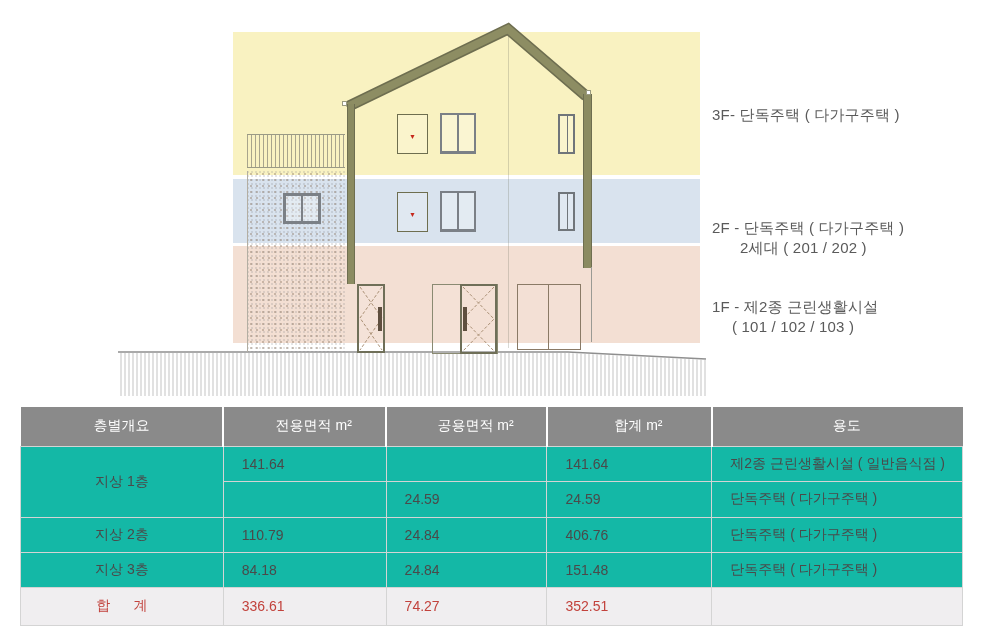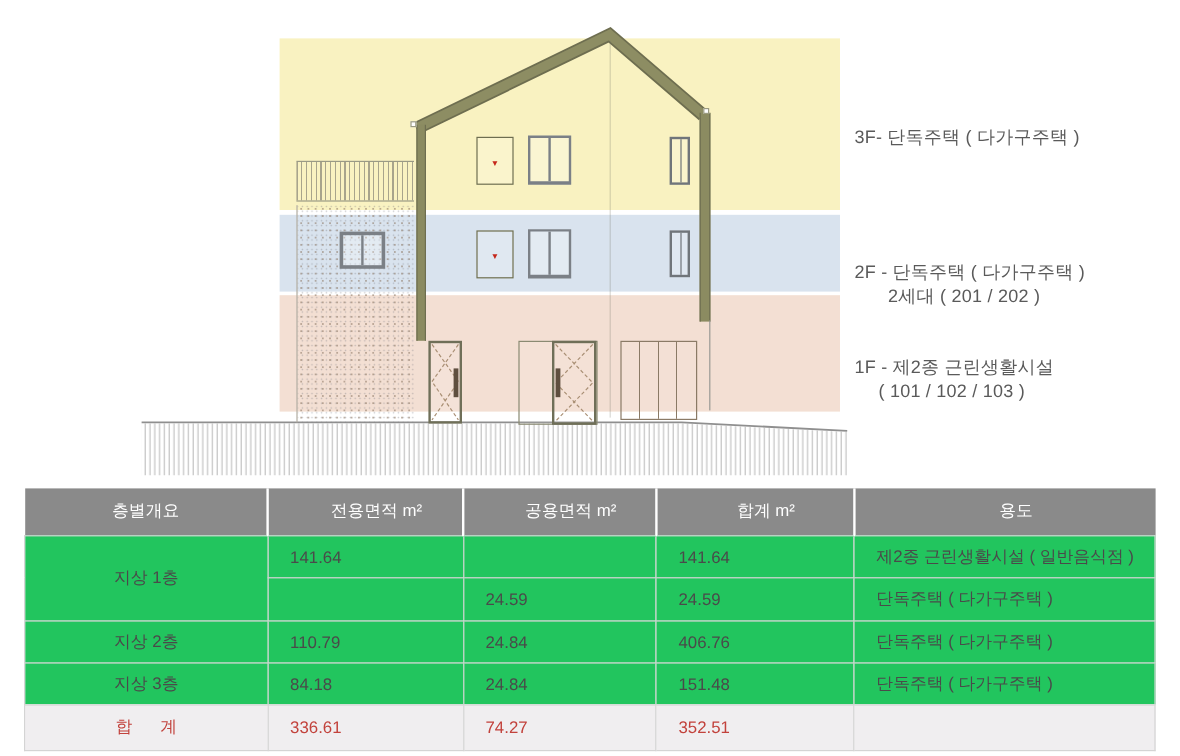--- a/index.html
+++ b/index.html
@@ -75,21 +75,21 @@
   .floor-label .l2 { padding-left:28px; }
   #label-1f .l2 { padding-left:20px; }
 
   
   #area-table { position:absolute; left:20px; top:407px; width:943px; border-collapse:collapse;
                 font-size:14px; color:#4a4a4a; }
   #area-table th { background:#8a8a8a; color:#ffffff; font-weight:normal; height:39px;
                    border-right:2px solid #ffffff; text-align:center; padding-left:18px; }
   #area-table th:first-child { text-align:center; padding-left:0; }
   #area-table th:last-child { border-right:none; }
-  #area-table td { border:1px solid #d4d4d4; padding-left:18px; height:35px; background:#22c55e; }
+  #area-table td { border:1px solid #d4d4d4; padding-left:18px; height:35px; background:#14b8a6; }
   #area-table td.floor { text-align:center; padding-left:0; }
   #area-table tr.total td { background:#f0eef0; color:#c2423c; }
   #area-table tr.total td.floor { white-space:pre; }
   #area-table tr.r2 td { height:36px; }
   #area-table tr.total td { height:38px; }
 </style>
 </head>
 <body>
 
 <div id="stage">

